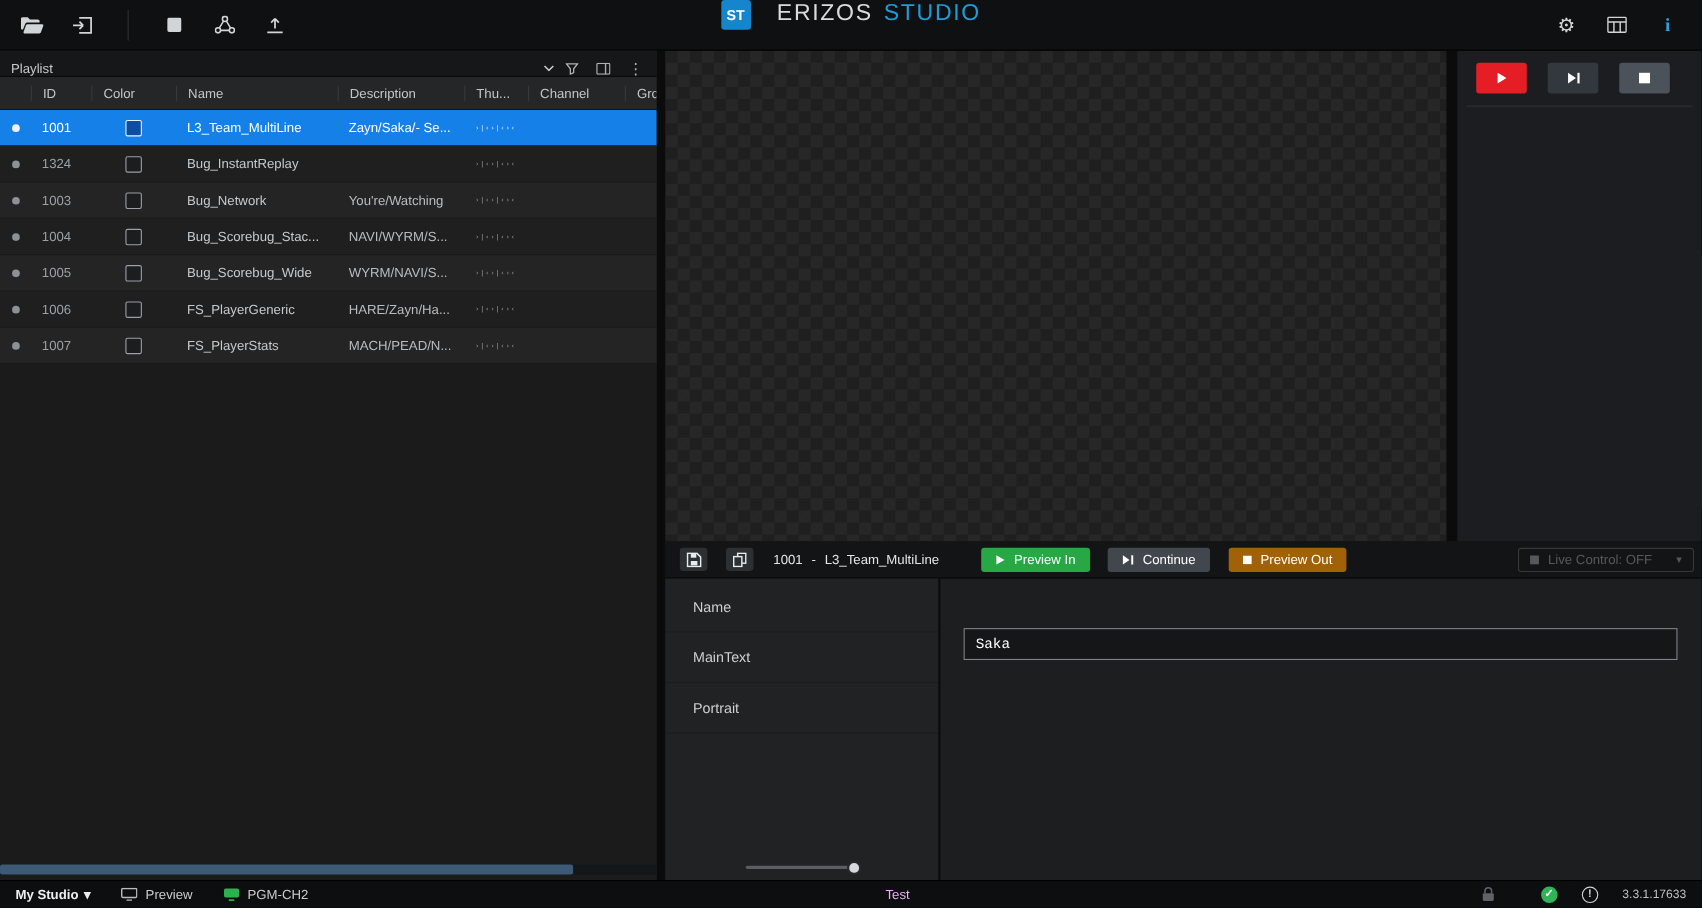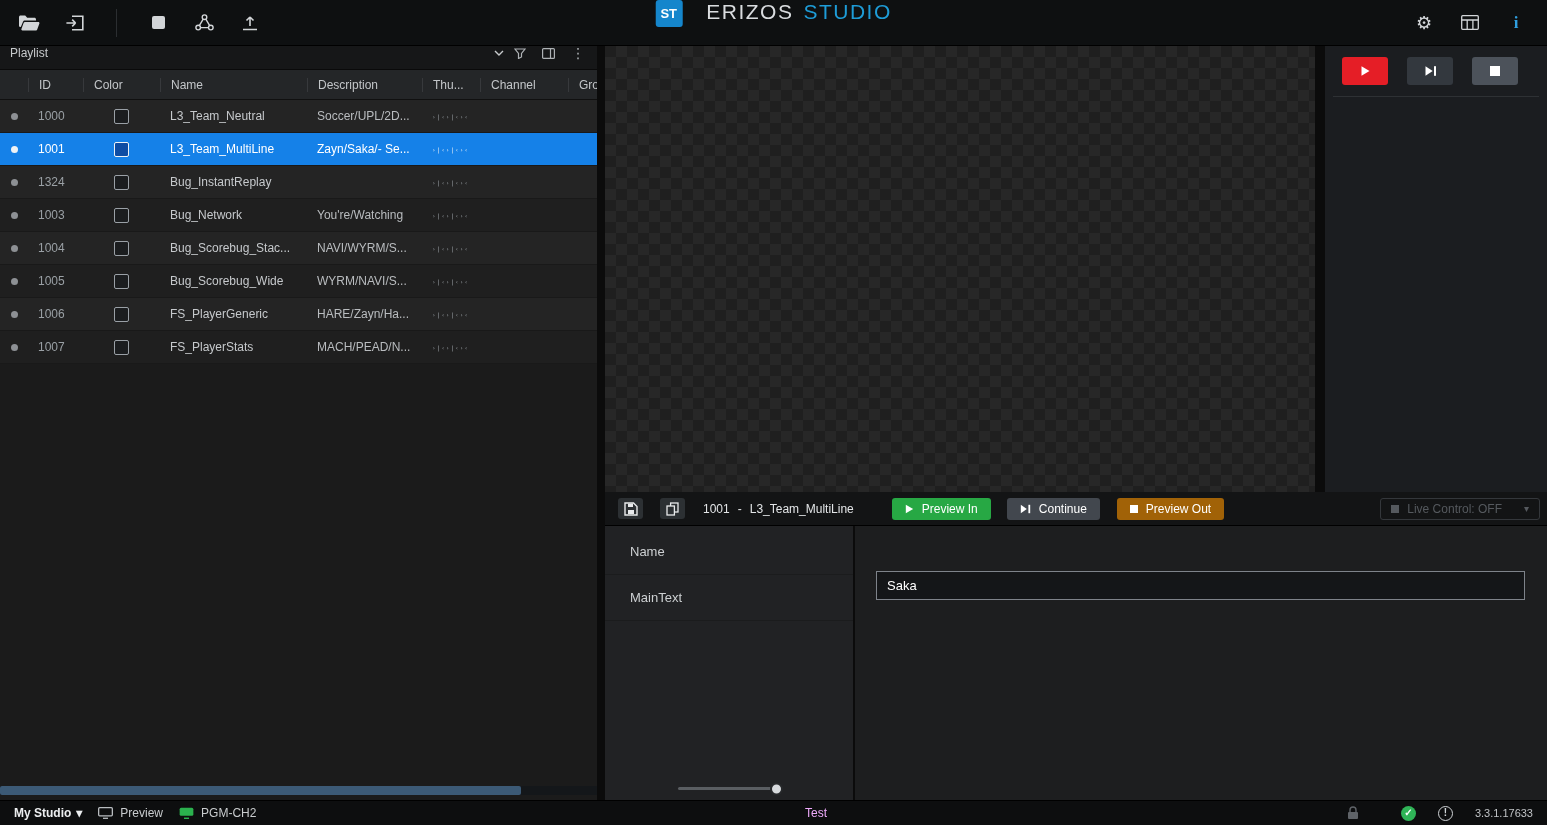--- a/index.html
+++ b/index.html
@@ -20,21 +20,21 @@
   .gear-glyph{font-size:18px;line-height:1;color:#d2d5d8}
   .info-glyph{color:#2f9fe0;font-weight:700;font-size:17px;font-family:"Liberation Serif",serif}
 
   
   .main{flex:1;display:flex;min-height:0}
   .left-panel{flex:0 0 597px;width:597px;display:flex;flex-direction:column;background:#1b1b1b;position:relative;overflow:hidden}
   .panel-gap{flex:0 0 8px;background:#0b0b0b}
   .center-region{flex:1;display:flex;flex-direction:column;min-width:0}
 
   
-  .playlist-header{flex:0 0 24px;background:#161718;display:flex;align-items:flex-start;padding:0 8px 0 10px;font-size:12px;color:#c7cacc;border-bottom:1px solid #0a0a0a}
+  .playlist-header{flex:0 0 24px;background:#161718;display:flex;align-items:flex-end;padding:0 8px 0 10px;font-size:12px;color:#c7cacc;border-bottom:1px solid #0a0a0a}
   .ph-dropdown{flex:1;display:flex;align-items:center;justify-content:space-between;padding-right:10px;cursor:pointer}
   .ph-icons{display:flex;align-items:center;gap:16px;color:#aeb2b5;padding-right:4px}
   .ph-icons .kebab{font-size:14px;line-height:1}
   .table-header{flex:0 0 30px;background:#242628;display:flex;align-items:center;font-size:12px;color:#c3c6c9;border-bottom:1px solid #101010;overflow:hidden}
   .hcell{display:flex;align-items:center;padding-left:10px;border-left:1px solid #37393c;overflow:hidden;white-space:nowrap}
   .hcell.c-dot{border-left:none;padding-left:0}
   .c-dot{flex:0 0 28px;justify-content:center}
   .c-id{flex:0 0 55px}
   .c-color{flex:0 0 77px}
   .c-name{flex:0 0 147px}
@@ -92,27 +92,27 @@
 
   
   .property-area{flex:1;display:flex;min-height:0;background:#1d1e1f}
   .prop-list{flex:0 0 250px;background:#212224;border-right:2px solid #0b0b0b;display:flex;flex-direction:column;position:relative;padding-top:3px}
   .prop-item{flex:0 0 46px;display:flex;align-items:center;padding-left:25px;font-size:13px;color:#cdd0d2;border-bottom:1px solid #1b1c1d;cursor:pointer}
   .prop-item.selected{background:#1581e8;color:#fff}
   .prop-zoom{position:absolute;bottom:10px;left:0;width:100%;display:flex;align-items:center;justify-content:center}
   .slider-track{width:102px;height:3px;background:#5a5e62;border-radius:2px;position:relative;cursor:pointer}
   .slider-knob{position:absolute;right:-3px;top:50%;transform:translateY(-50%);width:13px;height:13px;border-radius:50%;background:#d7dadd;border:2px solid #26282a;cursor:pointer}
   .prop-editor{flex:1;padding:45px 22px 0 21px}
-  .value-input{width:100%;height:29px;background:#141618;border:1px solid #7e838a;color:#fff;font-size:13px;padding:0 10px;font-family:Liberation Sans, sans-serif;outline:none}
+  .value-input{width:100%;height:29px;background:#141618;border:1px solid #7e838a;color:#fff;font-size:13px;padding:0 10px;font-family:Liberation Mono, monospace;outline:none}
 
   
   .statusbar{flex:0 0 25px;background:#0d0e0f;border-top:1px solid #000;display:flex;align-items:center;font-size:12px;color:#c9ccce;padding:0 14px;position:relative}
   .sb-left{display:flex;align-items:flex-start}
   .studio-switch{display:flex;align-items:center;gap:5px;color:#eceef0;font-weight:bold;cursor:pointer}
-  .sb-item{display:flex;align-items:center;gap:7px;margin-left:16px;cursor:pointer}
+  .sb-item{display:flex;align-items:center;gap:7px;margin-left:28px;cursor:pointer}
   .sb-center{position:absolute;left:805px;color:#f0abfc}
   .sb-right{margin-left:auto;display:flex;align-items:center;gap:22px}
   .lock-wrap{color:#5f6368;margin-right:20px}
   .circle-ic{width:15px;height:15px;border-radius:50%;display:flex;align-items:center;justify-content:center;font-size:10px;font-weight:bold;line-height:1}
   .circle-ic.ok{background:#2fb457;color:#fff}
   .circle-ic.warn{border:1px solid #cfd3d6;color:#cfd3d6;background:transparent}
   .version{color:#c0c3c6;font-size:11px}
   svg{display:block}
 </style>
 </head>
@@ -227,36 +227,20 @@
           <span class="hcell c-color">Color</span>
           <span class="hcell c-name">Name</span>
           <span class="hcell c-desc">Description</span>
           <span class="hcell c-thumb">Thu...</span>
           <span class="hcell c-channel">Channel</span>
           <span class="hcell c-group">Grou...</span>
         </div>
 
       <div class="playlist-body">
 
-      <div class="prow">
-    <span class="cell c-dot">
-              <span class="dot"></span>
-            </span>
-    <span class="cell c-id">1000</span>
-    <span class="cell c-color">
-              <span class="cbx"></span>
-            </span>
-    <span class="cell c-name">L3_Team_Neutral</span>
-    <span class="cell c-desc">Soccer/UPL/2D...</span>
-    <span class="cell c-thumb">
-              <span class="thumb-glyph">›|‹›|‹›‹</span>
-            </span>
-    <span class="cell c-channel"></span>
-    <span class="cell c-group"></span>
-  </div>
           <div class="prow selected">
     <span class="cell c-dot">
               <span class="dot"></span>
             </span>
     <span class="cell c-id">1001</span>
     <span class="cell c-color">
               <span class="cbx"></span>
             </span>
     <span class="cell c-name">L3_Team_MultiLine</span>
     <span class="cell c-desc">Zayn/Saka/- Se...</span>
@@ -462,20 +446,23 @@
 
       <div class="property-area">
         <div class="prop-list">
 
           <div class="prop-item">
     <span>Name</span>
   </div>
             <div class="prop-item">
     <span>MainText</span>
   </div>
+            <div class="prop-item">
+    <span>Portrait</span>
+  </div>
             <div class="prop-zoom">
             <div class="slider-track">
               <div class="slider-knob"></div>
             </div>
           </div>
         </div>
         <div class="prop-editor">
           <input class="value-input" type="text" value="Saka" style="">
         </div>
       </div>

